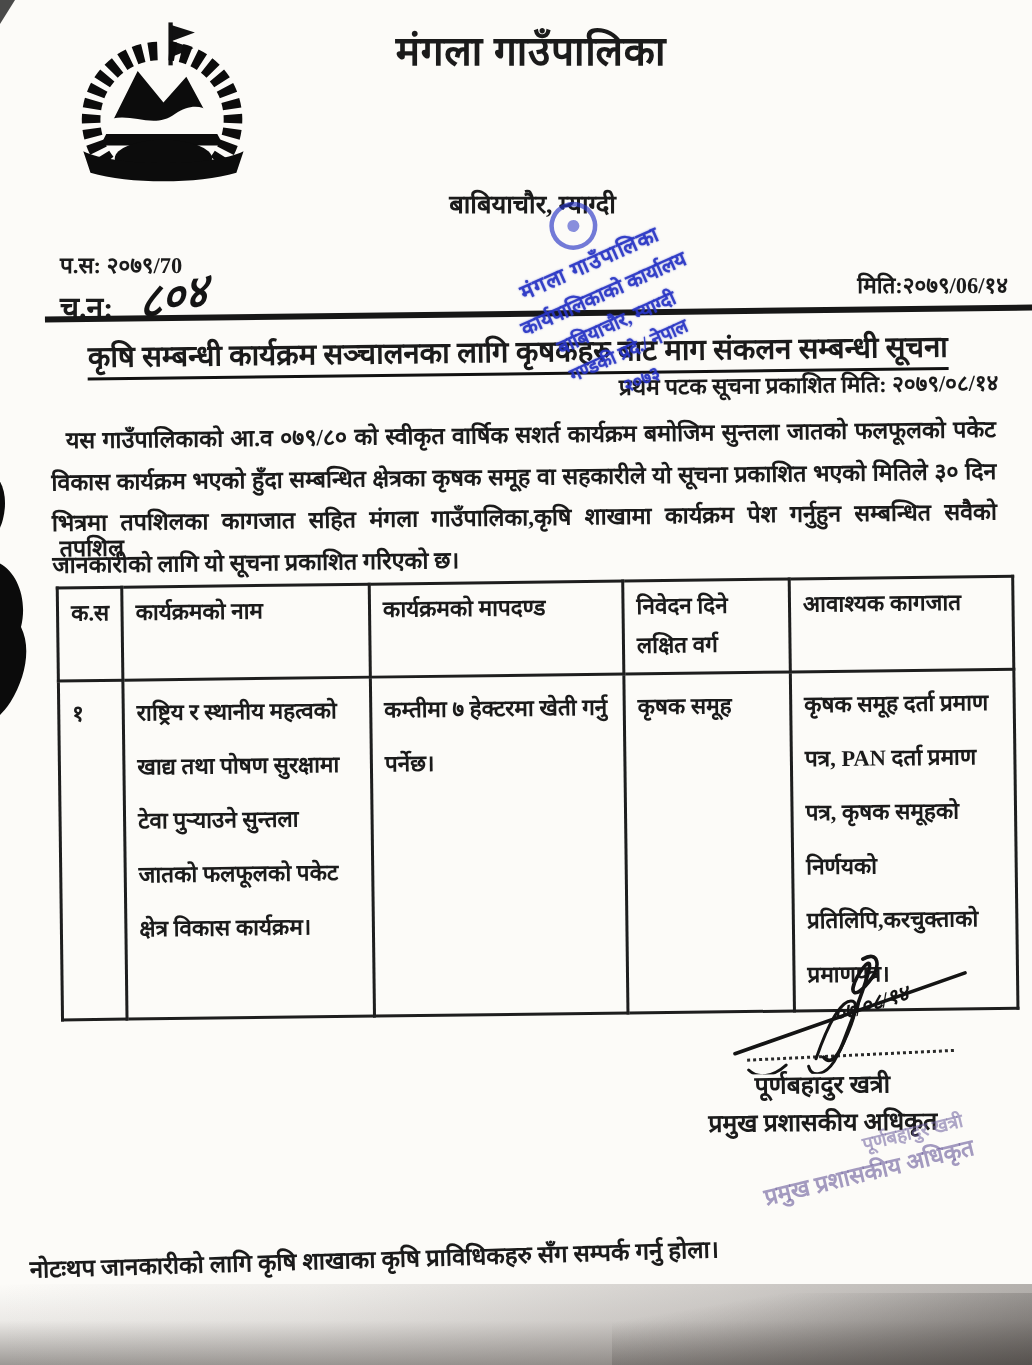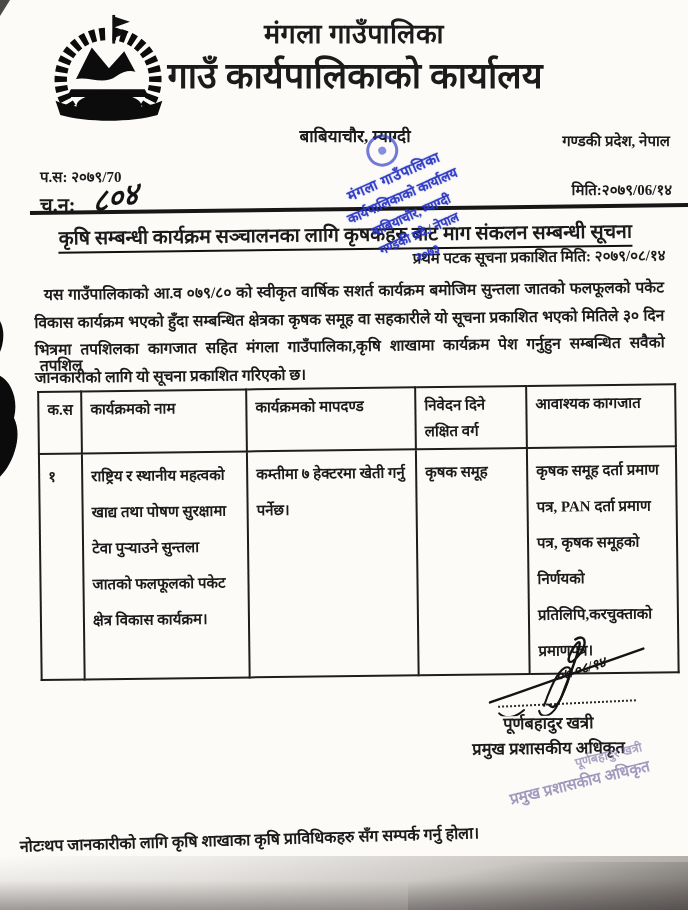--- a/index.html
+++ b/index.html
@@ -148,23 +148,21 @@
     <path d="M72 4 L88 9 L72 15 Z M72 15 L87 20 L72 26 Z" fill="#111"></path>
     <path d="M26 100 A48 48 0 0 1 62 22" stroke="#0c0c0c" stroke-width="13" fill="none" stroke-dasharray="6 4"></path>
     <path d="M104 100 A48 48 0 0 0 70 22" stroke="#0c0c0c" stroke-width="13" fill="none" stroke-dasharray="6 4"></path>
     <path d="M22 88 L48 36 L66 58 L82 40 L108 88 Z" fill="#0c0c0c"></path>
     <path d="M24 72 C40 62 58 78 74 66 C88 56 100 62 106 72 L106 80 L24 80 Z" fill="#fcfbf8"></path>
     <ellipse cx="66" cy="97" rx="34" ry="13" fill="#0c0c0c"></ellipse>
     <path d="M10 92 C32 103 100 103 122 92 L117 107 C90 115 42 115 15 107 Z" fill="#0c0c0c"></path>
   </svg>
 
   <div class="abs muni-name">मंगला गाउँपालिका</div>
-  <div class="abs office-name">गाउँ कार्यपालिकाको कार्यालय</div>
   <div class="abs address">बाबियाचौर, म्याग्दी</div>
-  <div class="abs province">गण्डकी प्रदेश, नेपाल</div>
   <div class="abs ref-no">प.स: २०७९/70</div>
   <div class="abs disp-lbl">च.न:</div>
   <div class="abs disp-hand">८०४</div>
   <div class="abs issue-date">मिति:२०७९/06/१४</div>
 
   <div class="abs seal">
     <div class="seal-circle"></div>
     <div class="l1">मंगला गाउँपालिका</div>
     <div class="l2">कार्यपालिकाको कार्यालय</div>
     <div class="l3">बाबियाचौर, म्याग्दी</div>

